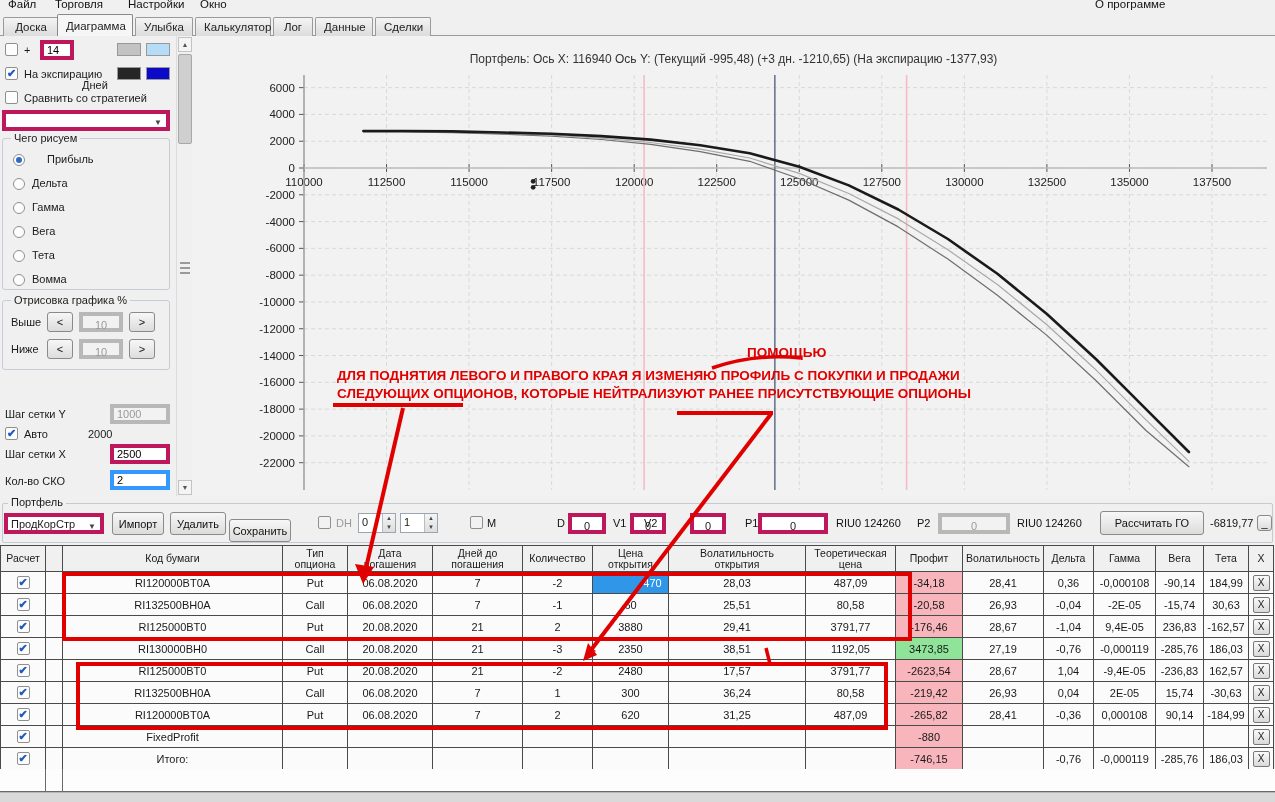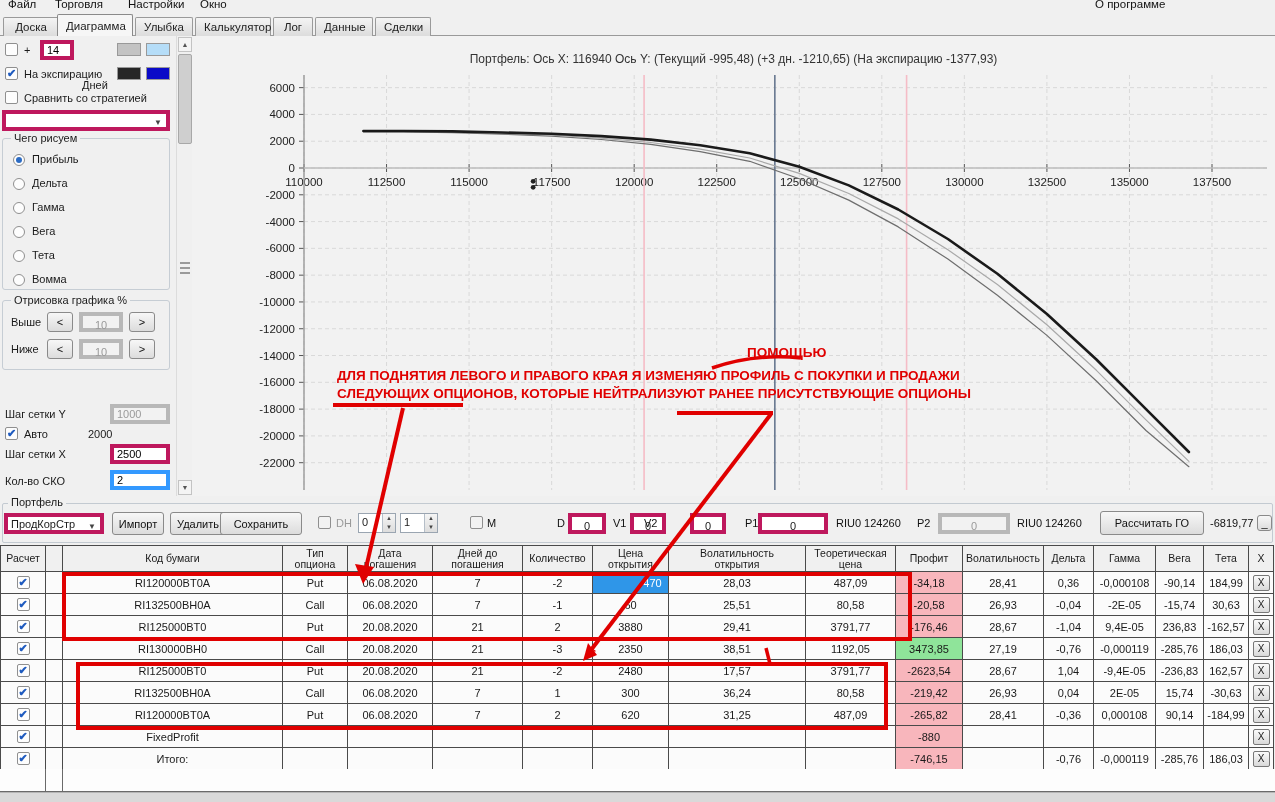--- a/index.html
+++ b/index.html
@@ -109,21 +109,21 @@
   <span class="abs" style="left:24px; top:56px;">Сравнить со стратегией</span>
 
   <div class="field abs" style="left:2px; top:74px; width:168px; height:21px;">
     <span></span>
     <span class="abs" style="right:4px; top:4px; font-size:8px; color:#444;">▼</span>
   </div>
 
   <div class="groupbox" style="left:2px; top:102px; width:168px; height:152px;">
     <span class="gb-label">Чего рисуем</span>
     <div id="radio-list">
-        <div style="position: absolute; left: 10px; top: 14px; width: 150px;"><span class="radio sel"></span><span style="margin-left: 7px;">Прибыль</span></div>
+        <div style="position: absolute; left: 10px; top: 14px; width: 150px;"><span class="radio sel"></span><span style="margin-left: 22px;">Прибыль</span></div>
         <div style="position: absolute; left: 10px; top: 38px; width: 150px;"><span class="radio"></span><span style="margin-left: 7px;">Дельта</span></div>
         <div style="position: absolute; left: 10px; top: 62px; width: 150px;"><span class="radio"></span><span style="margin-left: 7px;">Гамма</span></div>
         <div style="position: absolute; left: 10px; top: 86px; width: 150px;"><span class="radio"></span><span style="margin-left: 7px;">Вега</span></div>
         <div style="position: absolute; left: 10px; top: 110px; width: 150px;"><span class="radio"></span><span style="margin-left: 7px;">Тета</span></div>
         <div style="position: absolute; left: 10px; top: 134px; width: 150px;"><span class="radio"></span><span style="margin-left: 7px;">Вомма</span></div>
       </div>
   </div>
 
   <div class="groupbox" style="left:2px; top:264px; width:168px; height:70px;">
     <span class="gb-label">Отрисовка графика %</span>
@@ -254,21 +254,21 @@
 
 <div id="pf-group" class="abs groupbox"></div>
 <span id="pf-label" class="abs">Портфель</span>
 
 <div class="tb-field field" style="left:4px; width:100px; text-align:left;">
   <span>ПродКорСтр</span>
   <span class="abs" style="right:4px; top:5px; font-size:8px; color:#444;">▼</span>
 </div>
 <button class="btn tb-btn" style="left:112px; width:52px;">Импорт</button>
 <button class="btn tb-btn" style="left:170px; width:56px;">Удалить</button>
-<button class="btn tb-btn" style="left:220px; width:82px;">Сохранить</button>
+<button class="btn tb-btn" style="left:229px; width:62px;margin-top:7px;">Сохранить</button>
 <span class="cb abs" style="left:318px; top:516px; background:#f2f2f2;"></span>
 <span class="tb-lab dim" style="left:336px;">DH</span>
 <div class="spin" style="left:358px; top:513px; width:38px;">
   <span class="val">0</span>
     <span class="arrows">▲<br>▼</span>
 </div>
 <div class="spin" style="left:400px; top:513px; width:38px;">
   <span class="val">1</span>
     <span class="arrows">▲<br>▼</span>
 </div>

